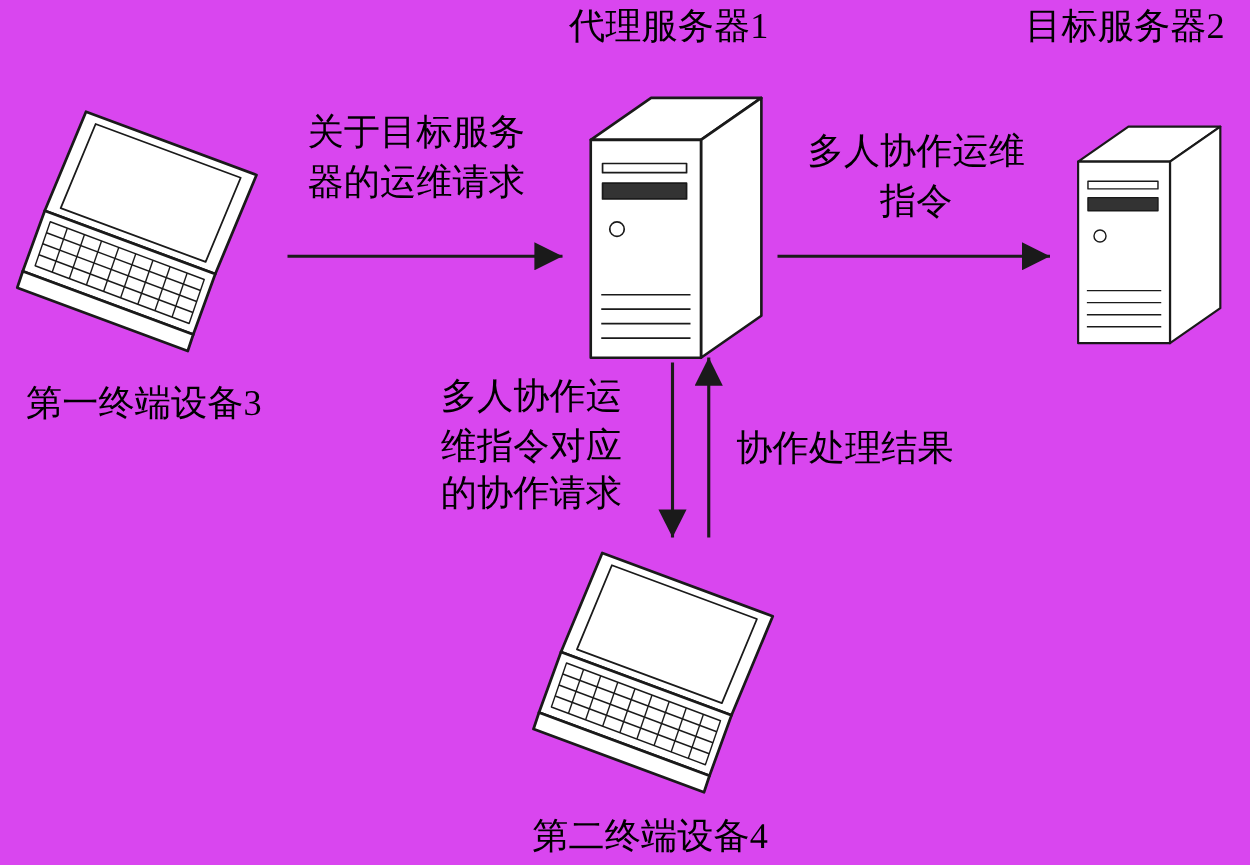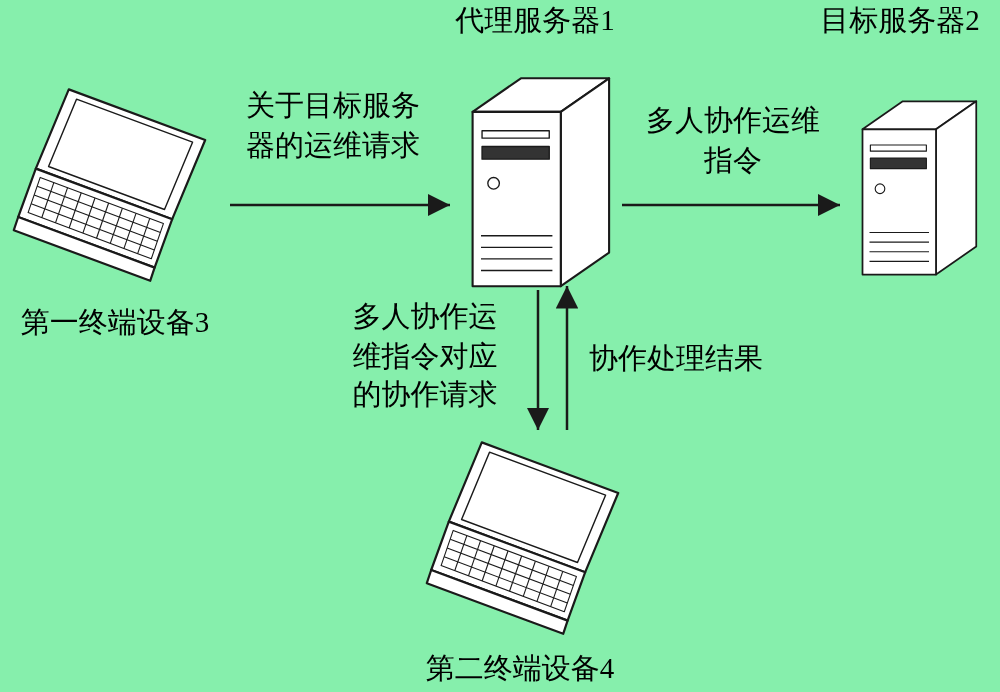--- a/index.html
+++ b/index.html
@@ -1,20 +1,20 @@
 <!DOCTYPE html>
 <html><head>
 <meta charset="utf-8">
 <style>
   html, body { margin: 0; padding: 0; background: #ffffff; }
   .stage {
     position: relative;
     width: 1000px;
     height: 692px;
-    background: #86efac;
+    background: #d946ef;
     overflow: hidden;
   }
   svg text {
     font-family: "Liberation Serif", "DejaVu Serif", serif;
     fill: #000000;
   }
   .node-title { font-size: 29px; }
   .edge-label { font-size: 29px; }
 </style>
 </head>

